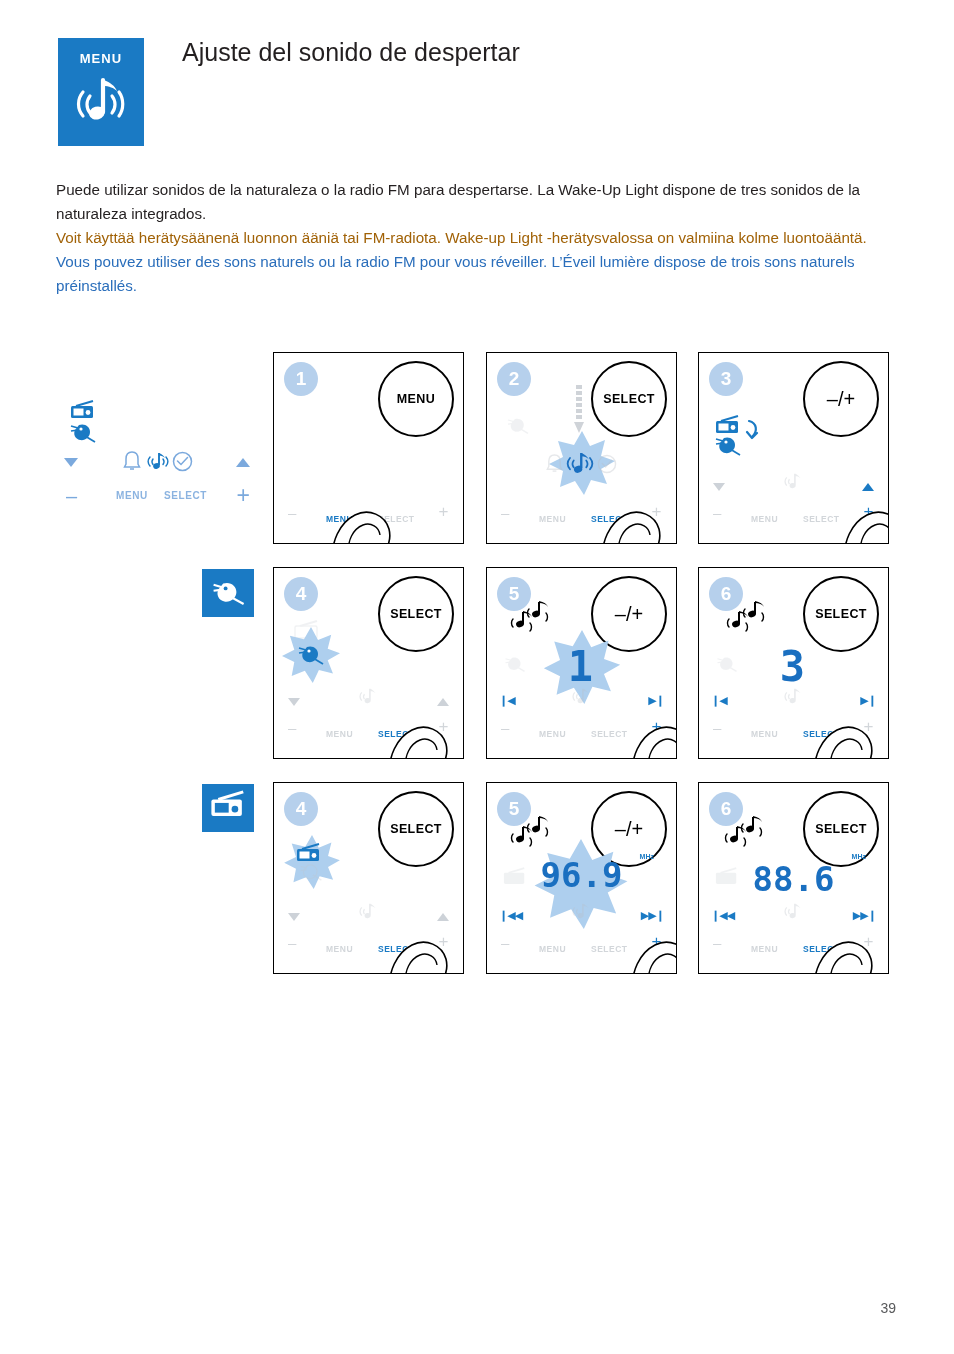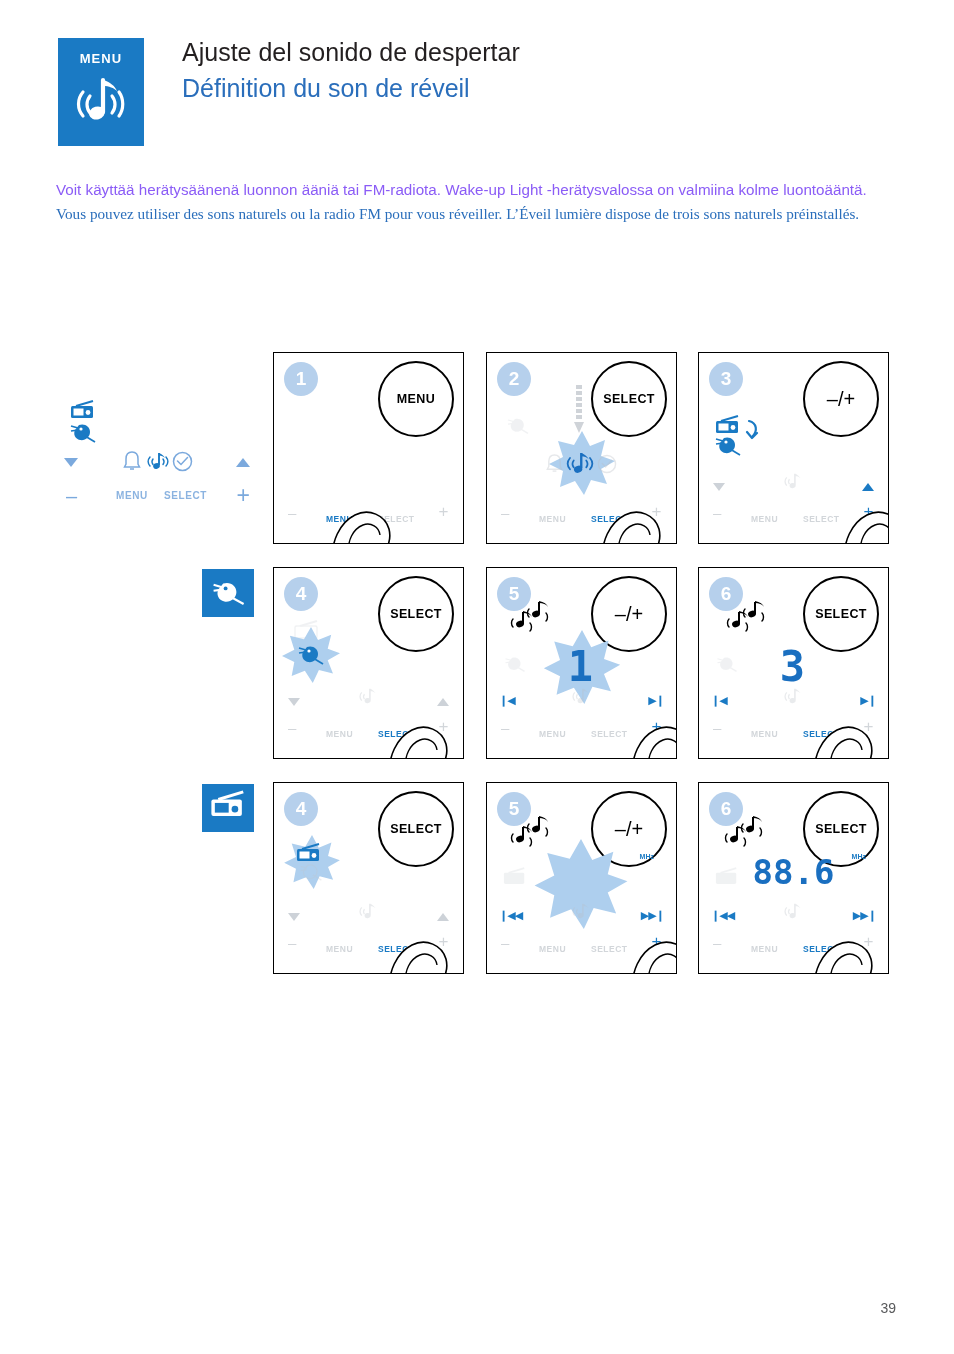--- a/index.html
+++ b/index.html
@@ -24,22 +24,22 @@
   .menu-badge .mb-icon{position:absolute;top:34px;left:15px;width:56px;height:60px;}
   .titles{position:absolute;left:124px;top:-4px;}
   .t-es{font-size:25px;color:#231f20;line-height:1.44;white-space:nowrap;}
   .t-fi{font-size:25px;color:#8bb3e0;line-height:1.44;white-space:nowrap;}
   .t-fr{font-size:25px;color:#2a6ebb;line-height:1.44;white-space:nowrap;}
 
   
   .intro{position:absolute;left:56px;top:178px;width:836px;}
   .intro p{margin:0 0 0 0;font-size:15.2px;line-height:1.58;}
   .p-es{color:#231f20;}
-  .p-fi{color:#8b5cf6;}
-  .p-fr{color:#2a6ebb;font-family:Liberation Serif, serif;}
+  .p-fi{color:#a16207;}
+  .p-fr{color:#2a6ebb;}
 
   
   .figure{position:absolute;left:0;top:352px;width:954px;height:640px;}
   .row{position:absolute;left:0;width:954px;height:198px;}
   .row1{top:0;}
   .row2{top:215px;}
   .row3{top:430px;}
 
   .badge-sq{
     position:absolute;left:202px;top:2px;width:52px;height:48px;
@@ -130,25 +130,25 @@
           <path d="M39 24 C43 29 43 36 39 41"></path>
         </g>
         <path d="M30 8 L30 40" stroke="#fff" stroke-width="4.2" stroke-linecap="round" fill="none"></path>
         <path d="M30 8 C37 10 42 14 44 19 C41 16 36 14 30 14 Z" fill="#fff"></path>
         <ellipse cx="24" cy="41" rx="8" ry="6.4" fill="#fff" transform="rotate(-16 24 41)"></ellipse>
       </svg>
     </div>
   </div>
   <div class="titles">
     <div class="t-es">Ajuste del sonido de despertar</div>
-    <div class="t-fr">Définition du son de réveil</div>
   </div>
 </div>
 
 <div class="intro">
+  <p class="p-es">Puede utilizar sonidos de la naturaleza o la radio FM para despertarse. La Wake-Up Light dispone de tres sonidos de la naturaleza integrados.</p>
   <p class="p-fi">Voit käyttää herätysäänenä luonnon ääniä tai FM-radiota. Wake-up Light -herätysvalossa on valmiina kolme luontoääntä.</p>
   <p class="p-fr">Vous pouvez utiliser des sons naturels ou la radio FM pour vous réveiller. L’Éveil lumière dispose de trois sons naturels préinstallés.</p>
 </div>
 
 <div class="figure">
 
   <div class="row row1">
 
     <div style="position:absolute;left:62px;top:48px;width:190px;height:110px;">
       <div style="position:absolute;left:8px;top:0;">
@@ -632,20 +632,21 @@
               <path d="M37 19 C39 21 39 25 37 27"></path>
           </g>
         </svg>
       </div>
 
       <div class="flash" style="left:38px;top:56px;">
         <svg width="112" height="90" viewBox="0 0 66 64">
           <polygon points="33,0 41,15 56,9 52,25 66,30 52,38 58,53 42,49 35,64 26,50 11,56 14,40 0,33 14,26 9,10 25,14" fill="#aecfee"></polygon>
         </svg>
       </div>
+      <div class="lcd" style="top:72px;font-size:34px;color:#1a6fc0;letter-spacing:0;">96.9</div>
       <div style="position:absolute;right:22px;top:70px;" class="mhz">MHz</div>
 
       <div style="position:absolute;left:16px;top:84px;">
         <svg width="24" height="19" viewBox="0 0 26 20" opacity=".22">
           <path d="M6 6 L23 1" stroke="#c0c5cb" stroke-width="2" fill="none"></path>
           <rect x="1" y="6" width="22" height="12" rx="1.5" fill="#c0c5cb"></rect>
         </svg>
       </div>
 
       <div class="mid">
@@ -694,21 +695,21 @@
           </g>
           <g fill="none" stroke="#000" stroke-width="1.4" stroke-linecap="round">
             <path d="M4 25 C2 27 2 31 4 33"></path>
               <path d="M21 29 C23 31 23 35 21 37"></path>
             <path d="M20 15 C18 17 18 21 20 23"></path>
               <path d="M37 19 C39 21 39 25 37 27"></path>
           </g>
         </svg>
       </div>
 
-      <div class="lcd" style="top:69px;font-size:34px;color:#1a6fc0;letter-spacing:0;">88.6</div>
+      <div class="lcd" style="top:76px;font-size:34px;color:#1a6fc0;letter-spacing:0;">88.6</div>
       <div style="position:absolute;right:22px;top:70px;" class="mhz">MHz</div>
 
       <div style="position:absolute;left:16px;top:84px;">
         <svg width="24" height="19" viewBox="0 0 26 20" opacity=".22">
           <path d="M6 6 L23 1" stroke="#c0c5cb" stroke-width="2" fill="none"></path>
           <rect x="1" y="6" width="22" height="12" rx="1.5" fill="#c0c5cb"></rect>
         </svg>
       </div>
 
       <div class="mid">

